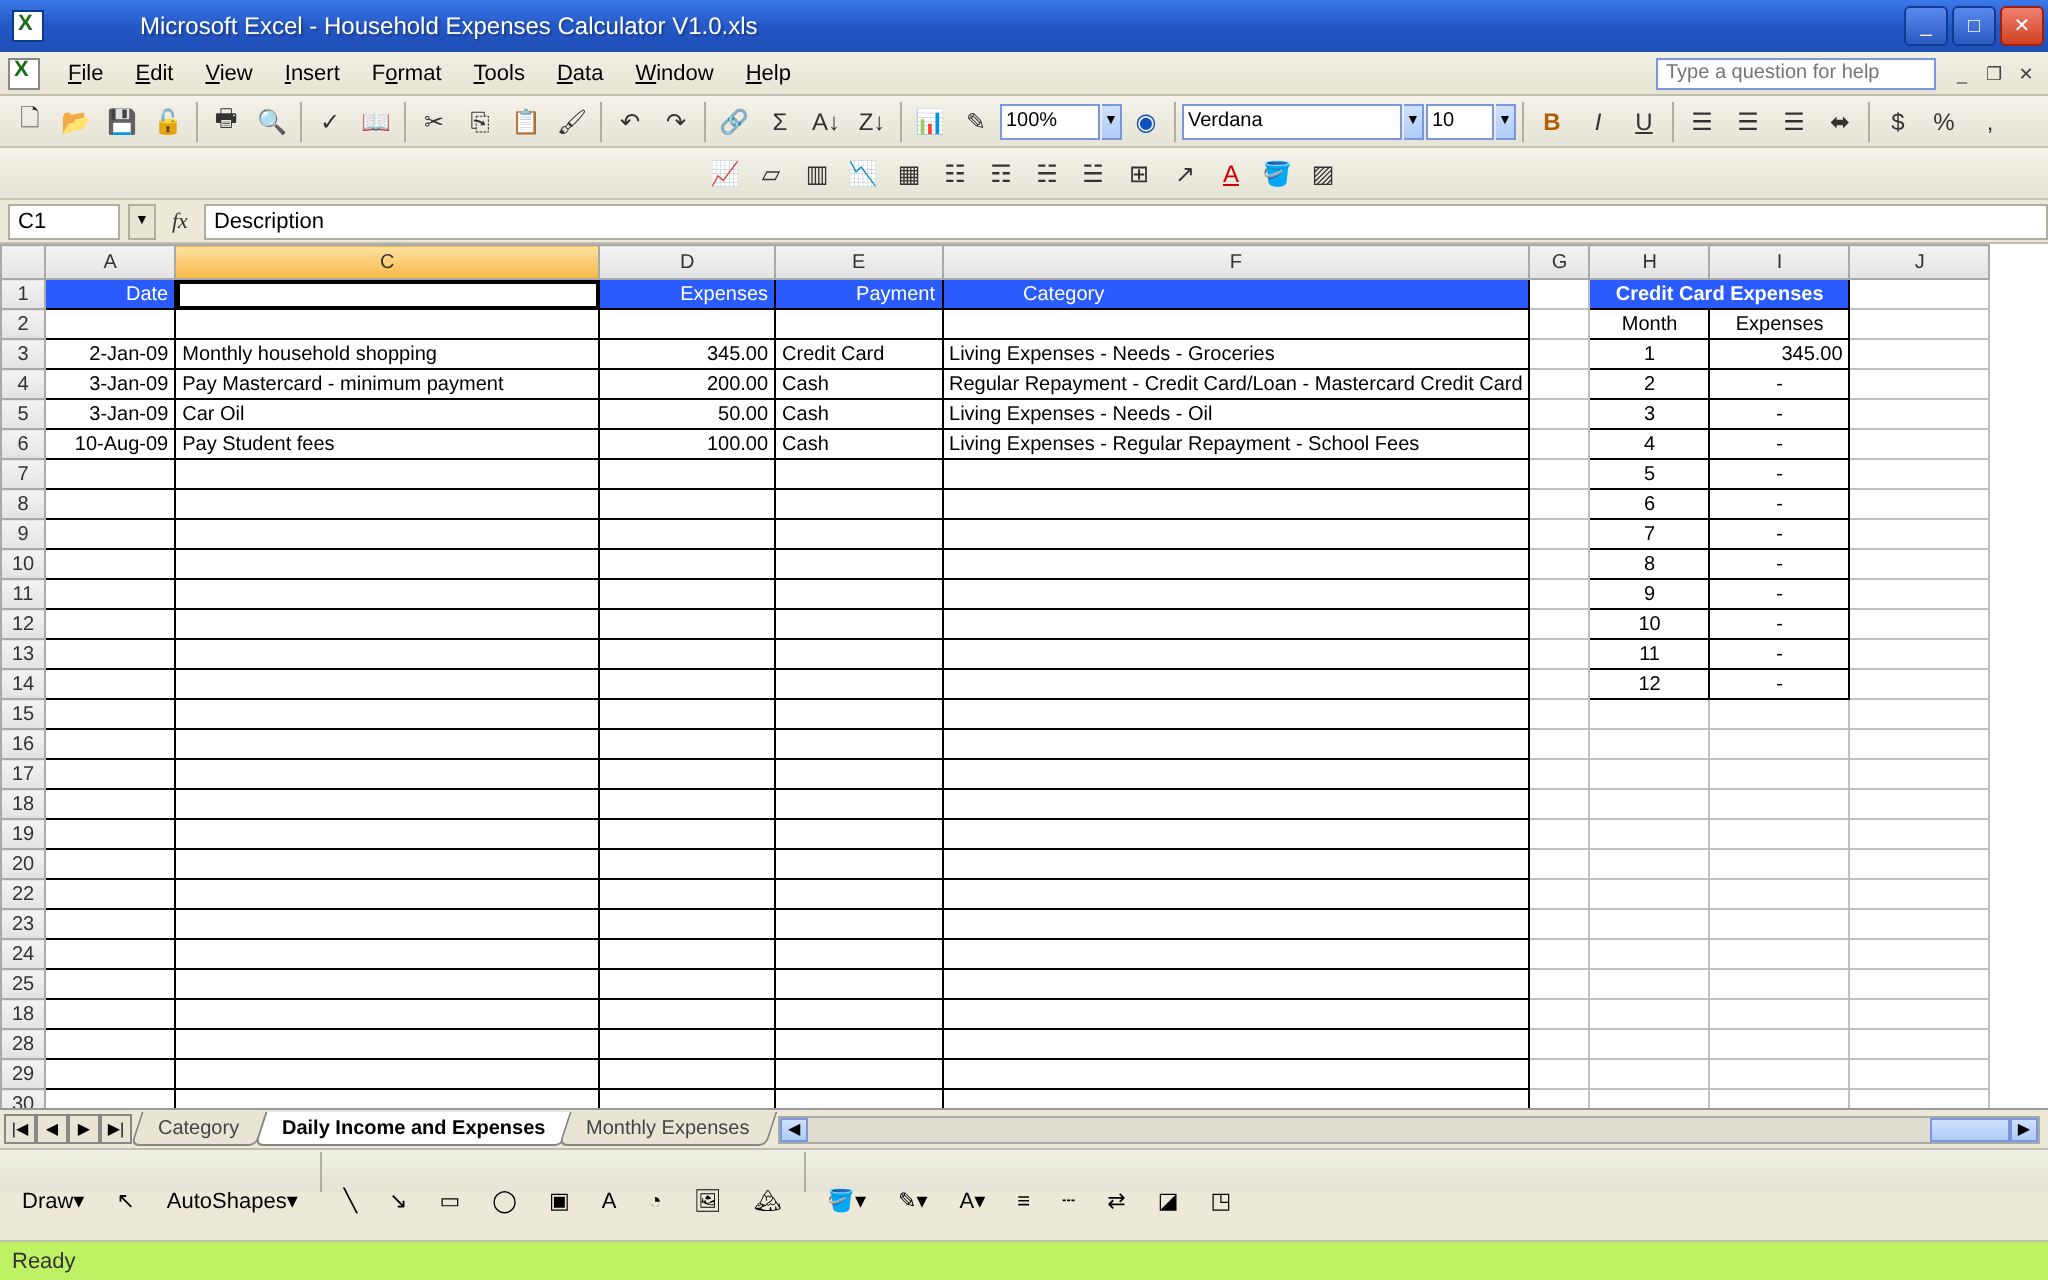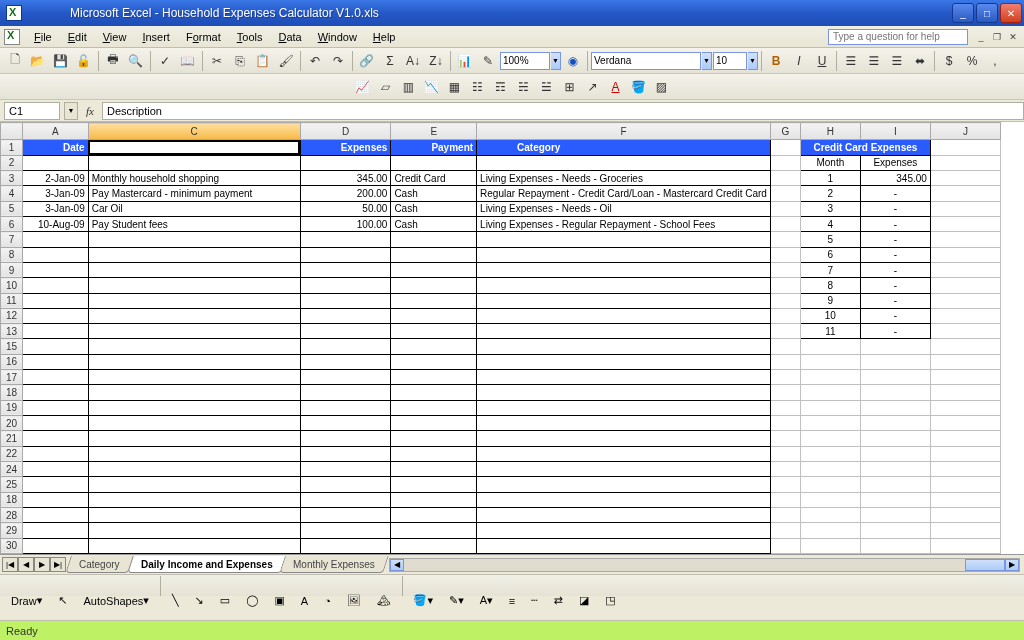--- a/index.html
+++ b/index.html
@@ -45,21 +45,21 @@
 .sheet-area { flex: 1; display: flex; overflow: hidden; background: #fff; position: relative; }
 table.grid { border-collapse: collapse; table-layout: fixed; }
 table.grid th, table.grid td { border: 1px solid #c0c0c0; height: 15px; font-size: 10px; font-family: Verdana, sans-serif; padding: 0 3px; white-space: nowrap; overflow: hidden; }
 table.grid th { background: linear-gradient(to bottom, #f3f3f3, #e3e3e3); color: #333; font-weight: normal; text-align: center; border-color: #a9a9a9; }
 table.grid th.rowh { width: 22px; }
 table.grid th.colh { height: 17px; }
 table.grid th.colh.sel { background: linear-gradient(to bottom, #ffe0a0, #f7b947); }
 table.grid td { background: #fff; text-align: left; }
 table.grid td.r { text-align: right; }
 table.grid td.c { text-align: center; }
-table.grid td.hdr { background: #2a5bff; color: #fff; font-weight: bold; padding-left: 40px; }
+table.grid td.hdr { background: #2a5bff; color: #fff; font-weight: normal; padding-left: 40px; }
 table.grid td.hdr2 { background: #2a5bff; color: #fff; font-weight: bold; text-align: center; }
 table.grid td.bord { border: 1px solid #000; }
 table.grid td.sel { background: #fff; outline: 2px solid #000; outline-offset: -2px; }
 .colA{width:58px}.colB{width:22px}.colC{width:212px}.colD{width:60px}.colE{width:80px}.colF{width:260px}.colG{width:30px}.colH{width:60px}.colI{width:70px}.colJ{width:70px}
 
 
 .tabbar { height: 20px; background: #ece9d8; border-top: 1px solid #999; display: flex; align-items: center; font-size: 10px; }
 .tabnav { display: flex; margin: 0 2px; }
 .tabnav .nav { width: 16px; height: 15px; border: 1px solid #888; background: #e8e5d4; font-size: 8px; display: flex; align-items: center; justify-content: center; cursor: pointer; }
 .tab { height: 17px; padding: 0 10px; background: #e8e5d4; border: 1px solid #888; border-top: none; border-radius: 0 0 4px 4px; margin-right: -1px; display: flex; align-items: center; cursor: pointer; color: #444; transform: skewX(-18deg);}
@@ -362,20 +362,32 @@
           <td class="bord"></td>
           <td class="bord r"></td>
           <td class="bord"></td>
           <td class="bord"></td>
           <td></td>
           <td class="bord c">11</td>
           <td class="bord c">-</td>
           <td></td>
         </tr>
         <tr>
+          <th class="rowh">14</th>
+          <td class="bord r"></td>
+          <td class="bord"></td>
+          <td class="bord r"></td>
+          <td class="bord"></td>
+          <td class="bord"></td>
+          <td></td>
+          <td class="bord c">12</td>
+          <td class="bord c">-</td>
+          <td></td>
+        </tr>
+        <tr>
           <th class="rowh">15</th>
           <td class="bord r"></td>
           <td class="bord"></td>
           <td class="bord r"></td>
           <td class="bord"></td>
           <td class="bord"></td>
           <td></td>
           <td></td>
           <td></td>
           <td></td>
@@ -434,33 +446,33 @@
           <td class="bord"></td>
           <td class="bord r"></td>
           <td class="bord"></td>
           <td class="bord"></td>
           <td></td>
           <td></td>
           <td></td>
           <td></td>
         </tr>
         <tr>
-          <th class="rowh">21</th>
-          <td class="bord r"></td>
-          <td class="bord"></td>
-          <td class="bord r"></td>
-          <td class="bord"></td>
-          <td class="bord"></td>
-          <td></td>
-          <td></td>
-          <td></td>
-          <td></td>
-        </tr>
-        <tr>
           <th class="rowh">22</th>
+          <td class="bord r"></td>
+          <td class="bord"></td>
+          <td class="bord r"></td>
+          <td class="bord"></td>
+          <td class="bord"></td>
+          <td></td>
+          <td></td>
+          <td></td>
+          <td></td>
+        </tr>
+        <tr>
+          <th class="rowh">23</th>
           <td class="bord r"></td>
           <td class="bord"></td>
           <td class="bord r"></td>
           <td class="bord"></td>
           <td class="bord"></td>
           <td></td>
           <td></td>
           <td></td>
           <td></td>
         </tr>

